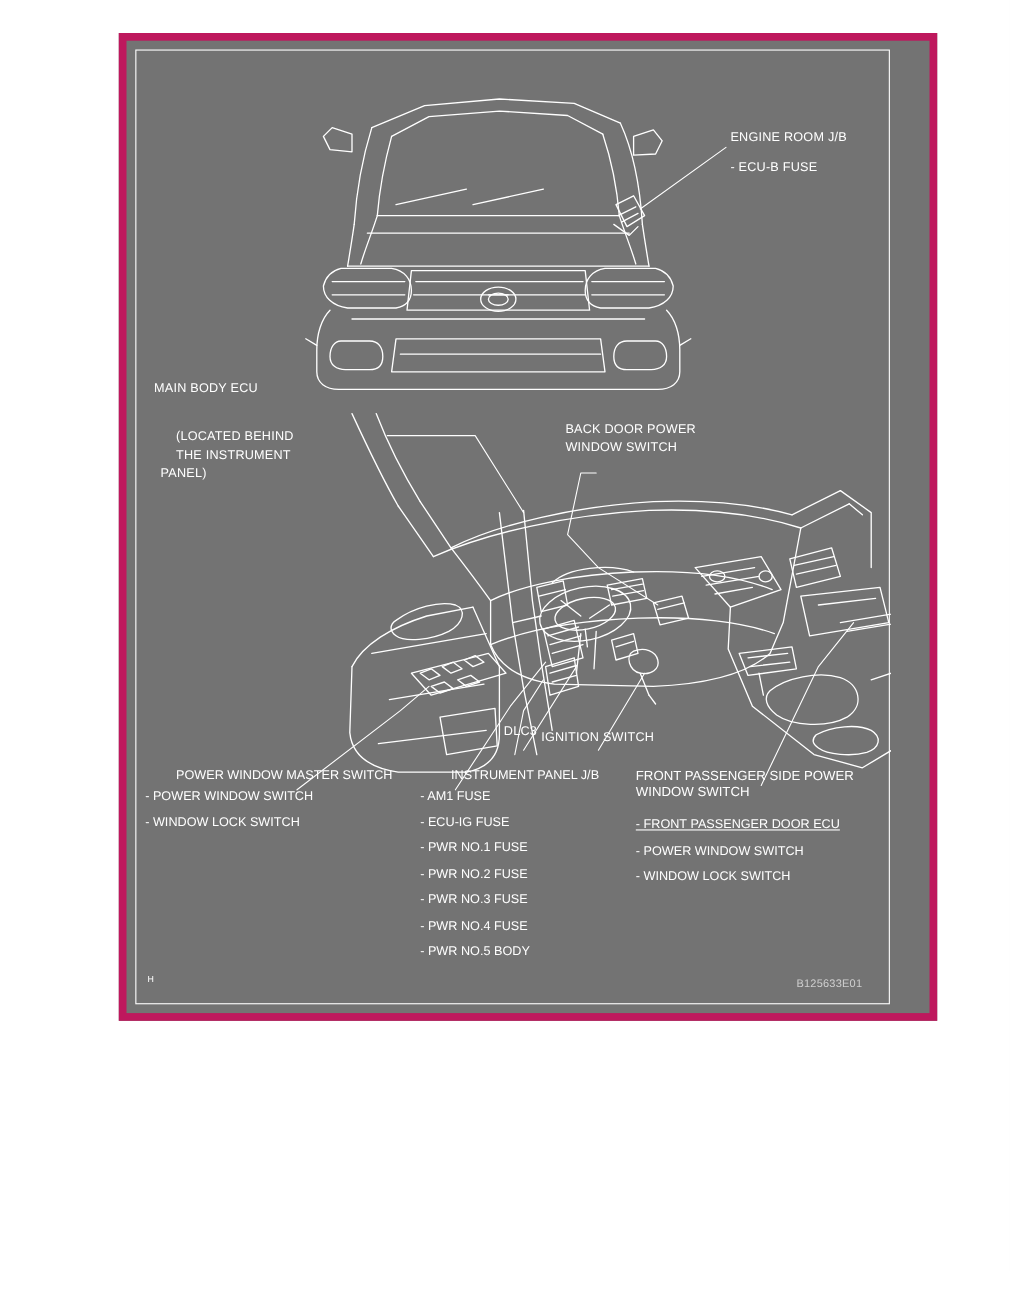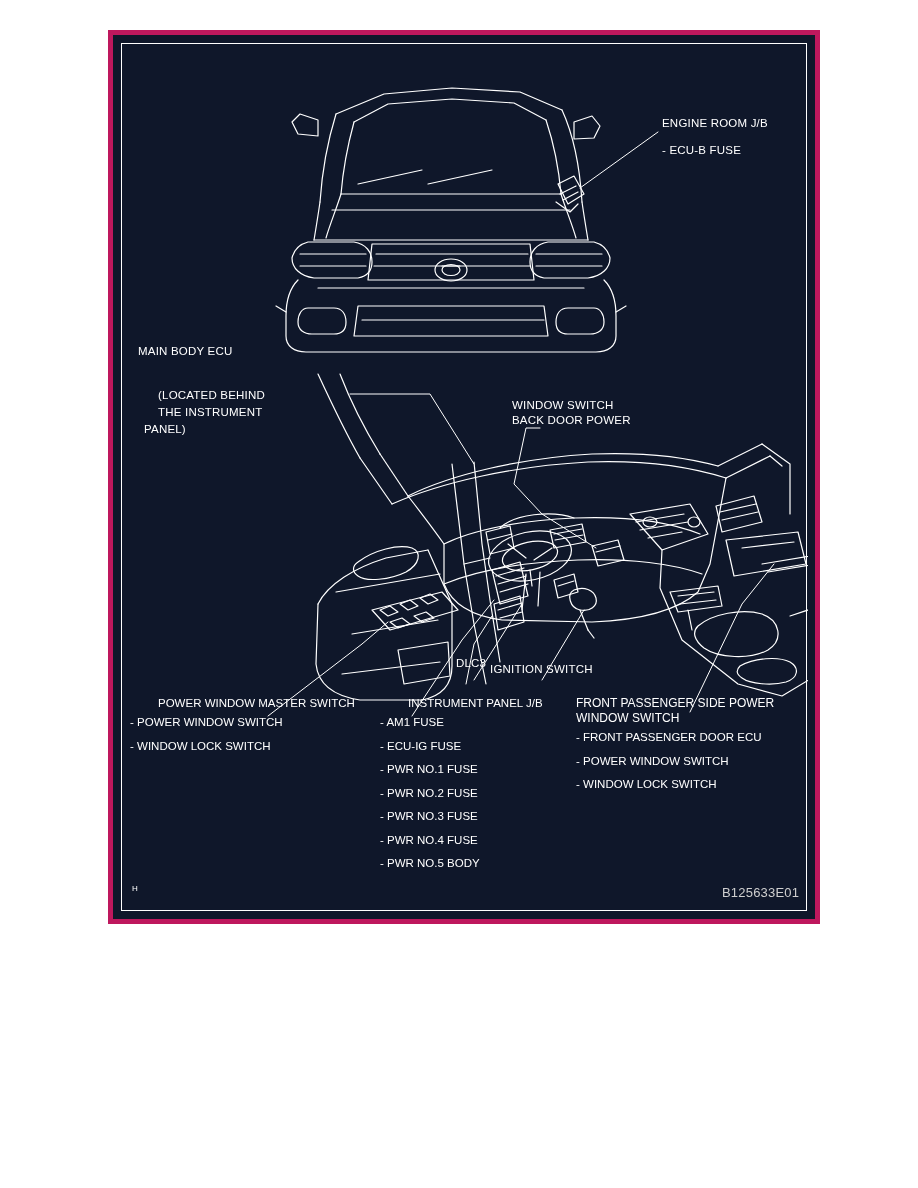--- a/index.html
+++ b/index.html
@@ -18,23 +18,24 @@
     width: 918px;
     height: 1188px;
     background: #ffffff;
   }
   .figure {
     position: absolute;
     left: 108px;
     top: 30px;
     width: 702px;
     height: 884px;
-    background: #0f172a;
-    border: 5px solid #be185d;
+    background: #737373;
+    border: 7px solid #be185d;
     overflow: hidden;
+    padding-left: 28px;
   }
   .figure-inner {
     position: absolute;
     left: 8px;
     top: 8px;
     width: 686px;
     height: 868px;
     border: 1px solid #ffffff;
     box-sizing: border-box;
   }
@@ -52,21 +53,21 @@
     font-size: 11.5px;
     line-height: 14px;
     letter-spacing: 0.2px;
     white-space: nowrap;
   }
   .lbl.tiny {
     font-size: 8px;
     letter-spacing: 0.3px;
   }
   .lbl.code {
-    font-size: 13px;
+    font-size: 10px;
     color: #cfcfcf;
     letter-spacing: 0.2px;
   }
   .block { position: absolute; color:#fff; }
   .block .head {
     font-size: 11.5px;
     line-height: 15px;
     white-space: nowrap;
     margin-left: 28px;
   }
@@ -264,21 +265,21 @@
       </svg>
 
       <div class="lbl" style="left:540px; top:72px;">ENGINE ROOM J/B</div>
       <div class="lbl" style="left:540px; top:99px;">- ECU-B FUSE</div>
 
       <div class="lbl" style="left:16px; top:300px;">MAIN BODY ECU</div>
       <div class="lbl" style="left:36px; top:344px;">(LOCATED BEHIND</div>
       <div class="lbl" style="left:36px; top:361px;">THE INSTRUMENT</div>
       <div class="lbl" style="left:22px; top:378px;">PANEL)</div>
 
-      <div class="lbl" style="left:390px; top:338px;margin-top:31px;">BACK DOOR POWER</div>
+      <div class="lbl" style="left:390px; top:338px;">BACK DOOR POWER</div>
       <div class="lbl" style="left:390px; top:354px;">WINDOW SWITCH</div>
 
       <div class="lbl" style="left:334px; top:612px;">DLC3</div>
       <div class="lbl" style="left:368px; top:618px;">IGNITION SWITCH</div>
 
       <div class="block" style="left:8px; top:652px;">
         <div class="head">POWER WINDOW MASTER SWITCH</div>
         <div class="item">- POWER WINDOW SWITCH</div>
         <div class="item">- WINDOW LOCK SWITCH</div>
       </div>
@@ -290,21 +291,21 @@
         <div class="item">- PWR NO.1 FUSE</div>
         <div class="item">- PWR NO.2 FUSE</div>
         <div class="item">- PWR NO.3 FUSE</div>
         <div class="item">- PWR NO.4 FUSE</div>
         <div class="item">- PWR NO.5 BODY</div>
       </div>
 
       <div class="block" style="left:454px; top:652px;">
         <div class="head2">FRONT PASSENGER SIDE POWER</div>
         <div class="head2">WINDOW SWITCH</div>
-        <div class="item" style="">- FRONT PASSENGER DOOR ECU</div>
+        <div class="item" style="margin-top:11px;text-decoration:underline;">- FRONT PASSENGER DOOR ECU</div>
         <div class="item">- POWER WINDOW SWITCH</div>
         <div class="item">- WINDOW LOCK SWITCH</div>
       </div>
 
       <div class="lbl tiny" style="left:10px; top:838px;">H</div>
       <div class="lbl code" style="left:600px; top:842px;">B125633E01</div>
 
     </div>
   </div>
 

